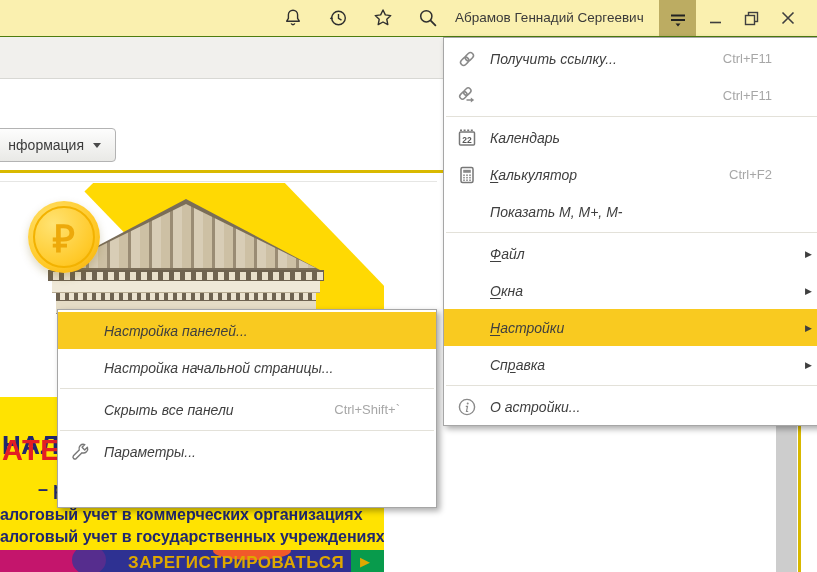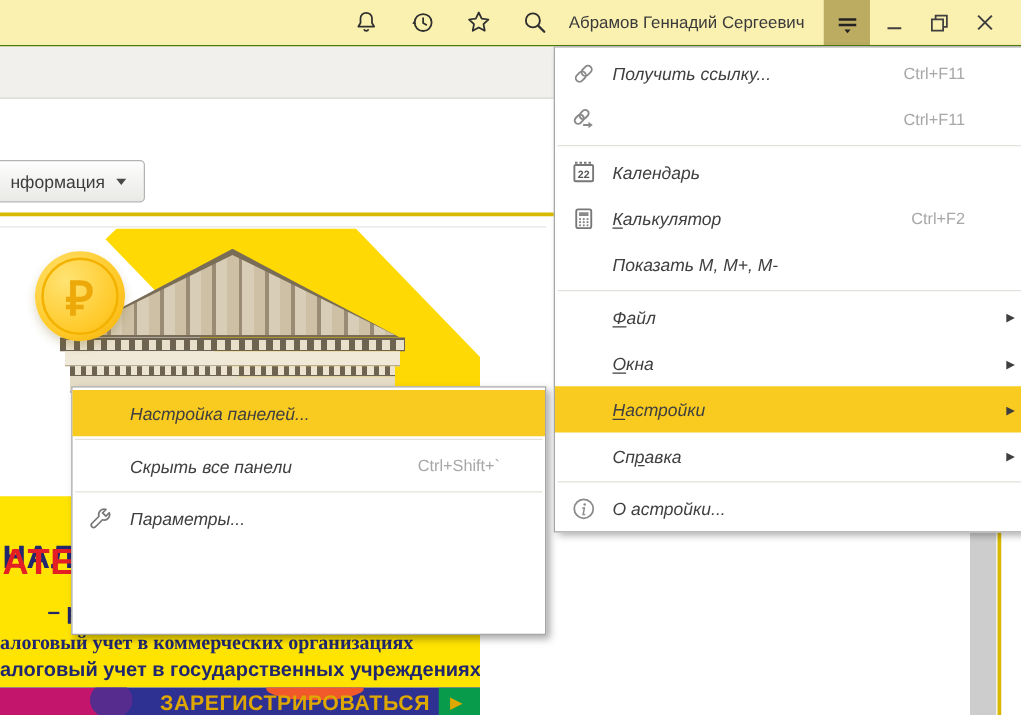--- a/index.html
+++ b/index.html
@@ -89,21 +89,21 @@
   .coin-inner{
     width:58px;height:58px;border-radius:50%;border:2px solid #F3B200;
     display:flex;align-items:center;justify-content:center;
     font-size:38px;font-weight:bold;color:#EDA90A;
   }
   
   .banner{position:absolute;left:0;top:397px;width:384px;height:153px;background:var(--c-banner,#FFE301);overflow:hidden;}
   .bn-l1{position:absolute;left:2px;top:5px;font-size:26px;font-weight:800;color:var(--c-navy,#20276E);letter-spacing:.5px;white-space:nowrap;margin-top:28px;}
   .bn-l2{position:absolute;left:2px;top:37px;font-size:29px;font-weight:800;color:var(--c-red,#E31E24);letter-spacing:.5px;white-space:nowrap;}
   .bn-l3{position:absolute;left:2px;top:82px;font-size:18px;font-weight:bold;color:var(--c-navy,#20276E);white-space:nowrap;margin-left:36px;}
-  .bn-l4{position:absolute;left:0;top:109px;font-size:16px;font-weight:bold;color:var(--c-navy,#20276E);white-space:nowrap;font-family:Liberation Serif, serif;}
+  .bn-l4{position:absolute;left:0;top:109px;font-size:16px;font-weight:bold;color:var(--c-navy,#20276E);white-space:nowrap;}
   .bn-l5{position:absolute;left:0;top:131px;font-size:16px;font-weight:bold;color:var(--c-navy,#20276E);white-space:nowrap;}
   .strip{position:absolute;left:0;top:550px;width:384px;height:22px;background:var(--c-strip-navy,#2E3192);overflow:hidden;}
   .strip-magenta{position:absolute;left:0;top:0;width:88px;height:22px;background:var(--c-magenta,#C4156C);clip-path:polygon(0 0,76px 0,92px 100%,0 100%);}
   .strip-purple{position:absolute;left:72px;top:-5px;width:34px;height:30px;border-radius:50%;background:var(--c-purple,#562D8E);}
   .strip-orange{position:absolute;left:213px;top:-8px;width:78px;height:18px;border-radius:50%;background:var(--c-orange,#F1592A);}
   .strip-green{position:absolute;left:351px;top:0;width:33px;height:22px;background:var(--c-green,#089B4C);}
   .register-label{position:absolute;left:128px;top:3px;font-size:17px;font-weight:800;color:var(--c-gold-text,#DFA800);letter-spacing:.5px;white-space:nowrap;}
   .register-arrow{position:absolute;left:360px;top:4px;font-size:13px;color:var(--c-gold-text,#DFA800);}
   
   .scrollbar-strip{position:absolute;left:776px;top:426px;width:21px;height:146px;background:#CDCDCD;}
@@ -226,20 +226,24 @@
 </div>
 
 <div class="scrollbar-strip"></div>
 <div class="yellow-vline"></div>
 
 <div class="menu" id="submenu">
     <div class="menu-row hl">
       <span class="mi-icon"></span>
       <span class="mi-label"><span class="mi-pre">Настройка панелей...</span></span>
     </div>
+    <div class="menu-row">
+      <span class="mi-icon"></span>
+      <span class="mi-label"><span class="mi-pre">Настройка начальной страницы...</span></span>
+    </div>
     <div class="menu-sep"></div>
     <div class="menu-row">
       <span class="mi-icon"></span>
       <span class="mi-label"><span class="mi-pre">Скрыть все панели</span></span>
       <span class="mi-shortcut">Ctrl+Shift+`</span>
     </div>
     <div class="menu-sep"></div>
     <div class="menu-row">
       <span class="mi-icon">
         <svg viewBox="0 0 22 22">

